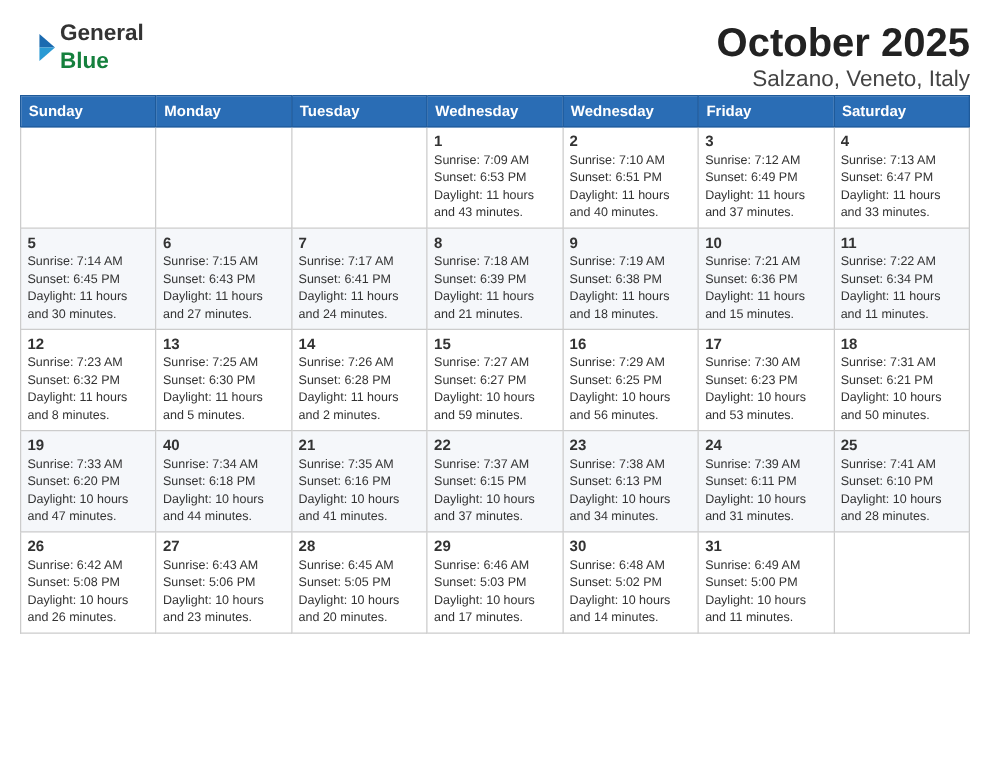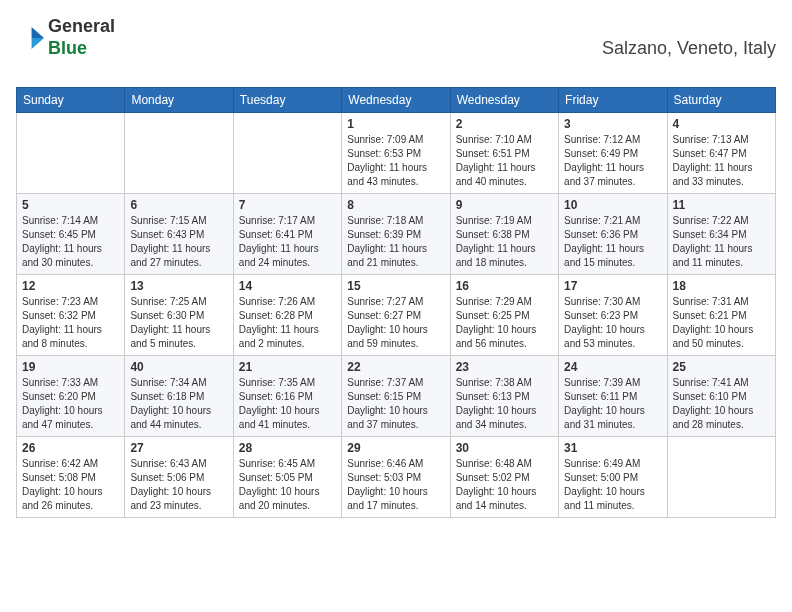--- a/index.html
+++ b/index.html
@@ -6,22 +6,22 @@
     body {
       font-family: Arial, sans-serif;
       background: #fff;
       width: 792px;
       min-height: 612px;
       padding: 16px;
     }
     .header {
       display: flex;
       justify-content: space-between;
-      align-items: flex-end;
-      margin-bottom: 28px;
+      align-items: flex-start;
+      margin-bottom: 2px;
     }
     .logo {
       display: flex;
       align-items: center;
       gap: 4px;
     }
     .logo-text {
       font-size: 18px;
       font-weight: bold;
       line-height: 1.2;
@@ -46,21 +46,21 @@
     }
     .calendar {
       width: 100%;
       border-collapse: collapse;
       border: 1px solid #ccc;
     }
     .calendar th {
       background-color: #2a6db5;
       color: #fff;
       font-size: 12px;
-      font-weight: normal;
+      font-weight: bold;
       padding: 5px 6px;
       text-align: left;
       border: 1px solid #1e5a9a;
     }
     .calendar td {
       vertical-align: top;
       border: 1px solid #ccc;
       padding: 4px 5px;
       width: 108px;
       min-height: 80px;
@@ -93,20 +93,21 @@
     <svg class="logo-icon" viewBox="0 0 36 36">
       <polygon points="20,4 36,18 20,18" fill="#1a6ab0"></polygon>
       <polygon points="20,18 36,18 20,32" fill="#2a9ad4"></polygon>
     </svg>
     <div class="logo-text">
       <div class="logo-general">General</div>
       <div class="logo-blue">Blue</div>
     </div>
   </div>
   <div class="title-block">
+    <div class="month-title">October 2025</div>
     <div class="subtitle">Salzano, Veneto, Italy</div>
   </div>
 </div>
 
 <table class="calendar">
   <thead>
     <tr>
     <th>Sunday</th>
         <th>Monday</th>
         <th>Tuesday</th>

